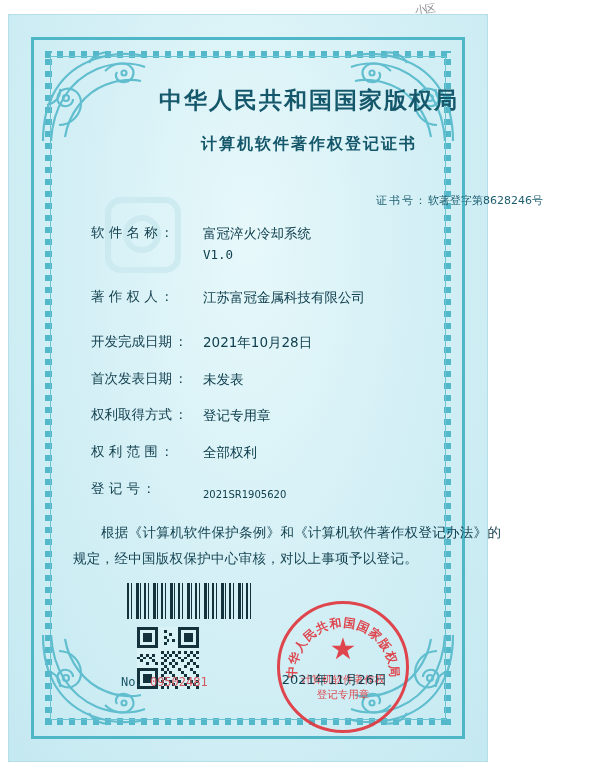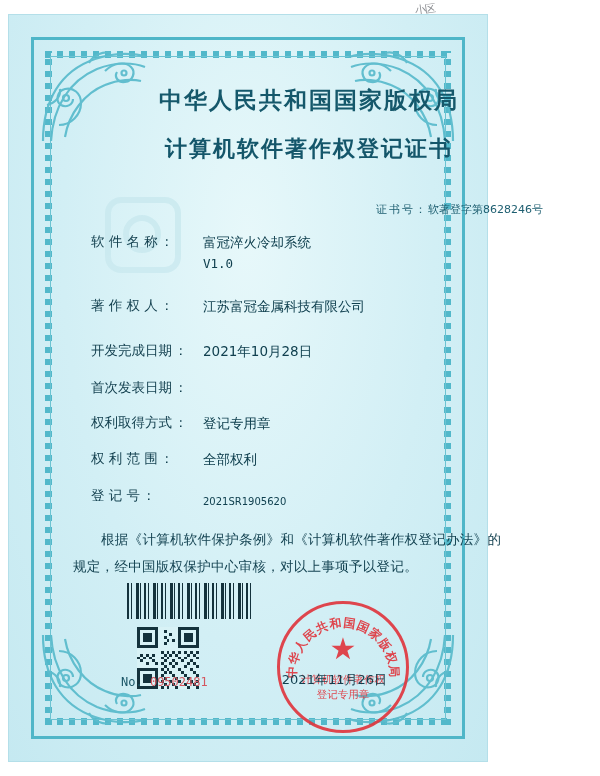--- a/index.html
+++ b/index.html
@@ -101,21 +101,21 @@
   .title1 {
     text-align: center;
     font-size: 23px;
     font-weight: bold;
     color: #15586b;
     letter-spacing: 2px;
     font-family: "DejaVu Sans", sans-serif;
   }
   .title2 {
     text-align: center;
-    font-size: 22px;
+    font-size: 16px;
     font-weight: bold;
     color: #14566a;
     letter-spacing: 2px;
     margin-top: 18px;
     font-family: "DejaVu Sans", sans-serif;
   }
 
   .certno {
     margin-top: 38px;
     text-align: right;
@@ -391,20 +391,21 @@
               <span class="colon">：</span>
           </div>
           <div class="value">2021年10月28日</div>
         </div>
 
         <div class="row">
           <div class="label spread">
             <span>首次发表日期</span>
               <span class="colon">：</span>
           </div>
+          <div class="value">未发表</div>
         </div>
 
         <div class="row">
           <div class="label spread">
             <span>权利取得方式</span>
               <span class="colon">：</span>
           </div>
           <div class="value">登记专用章</div>
         </div>
 

